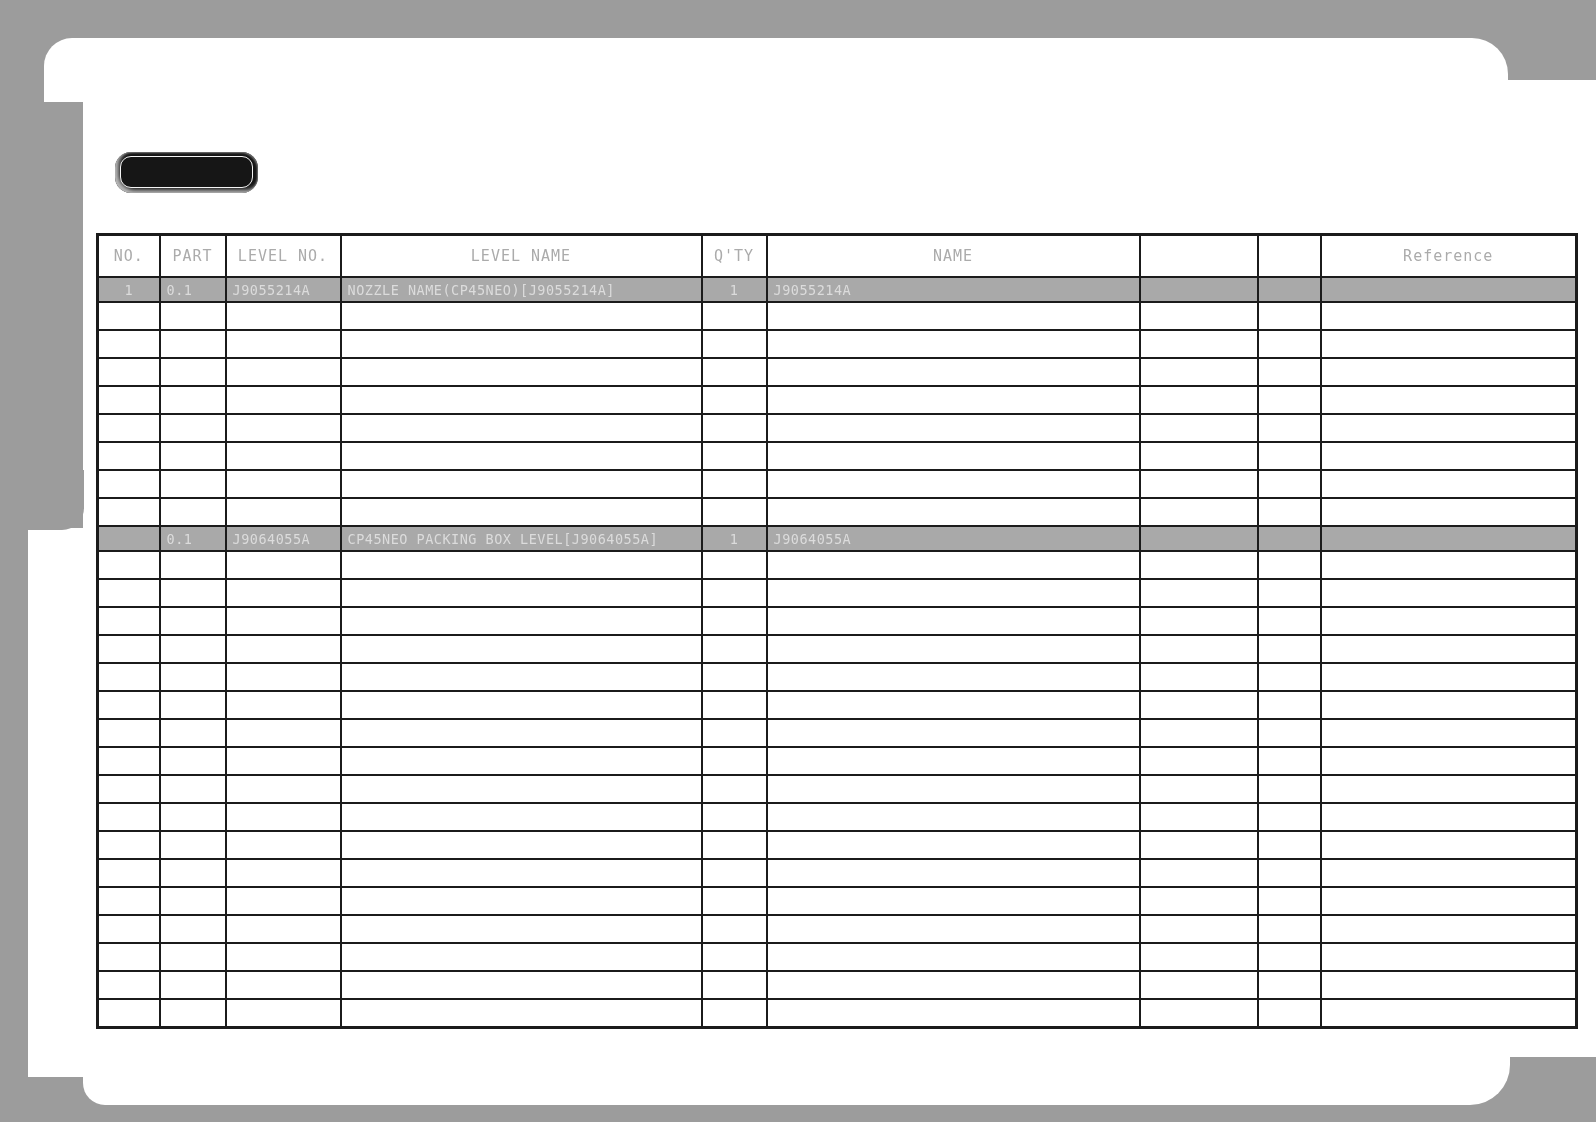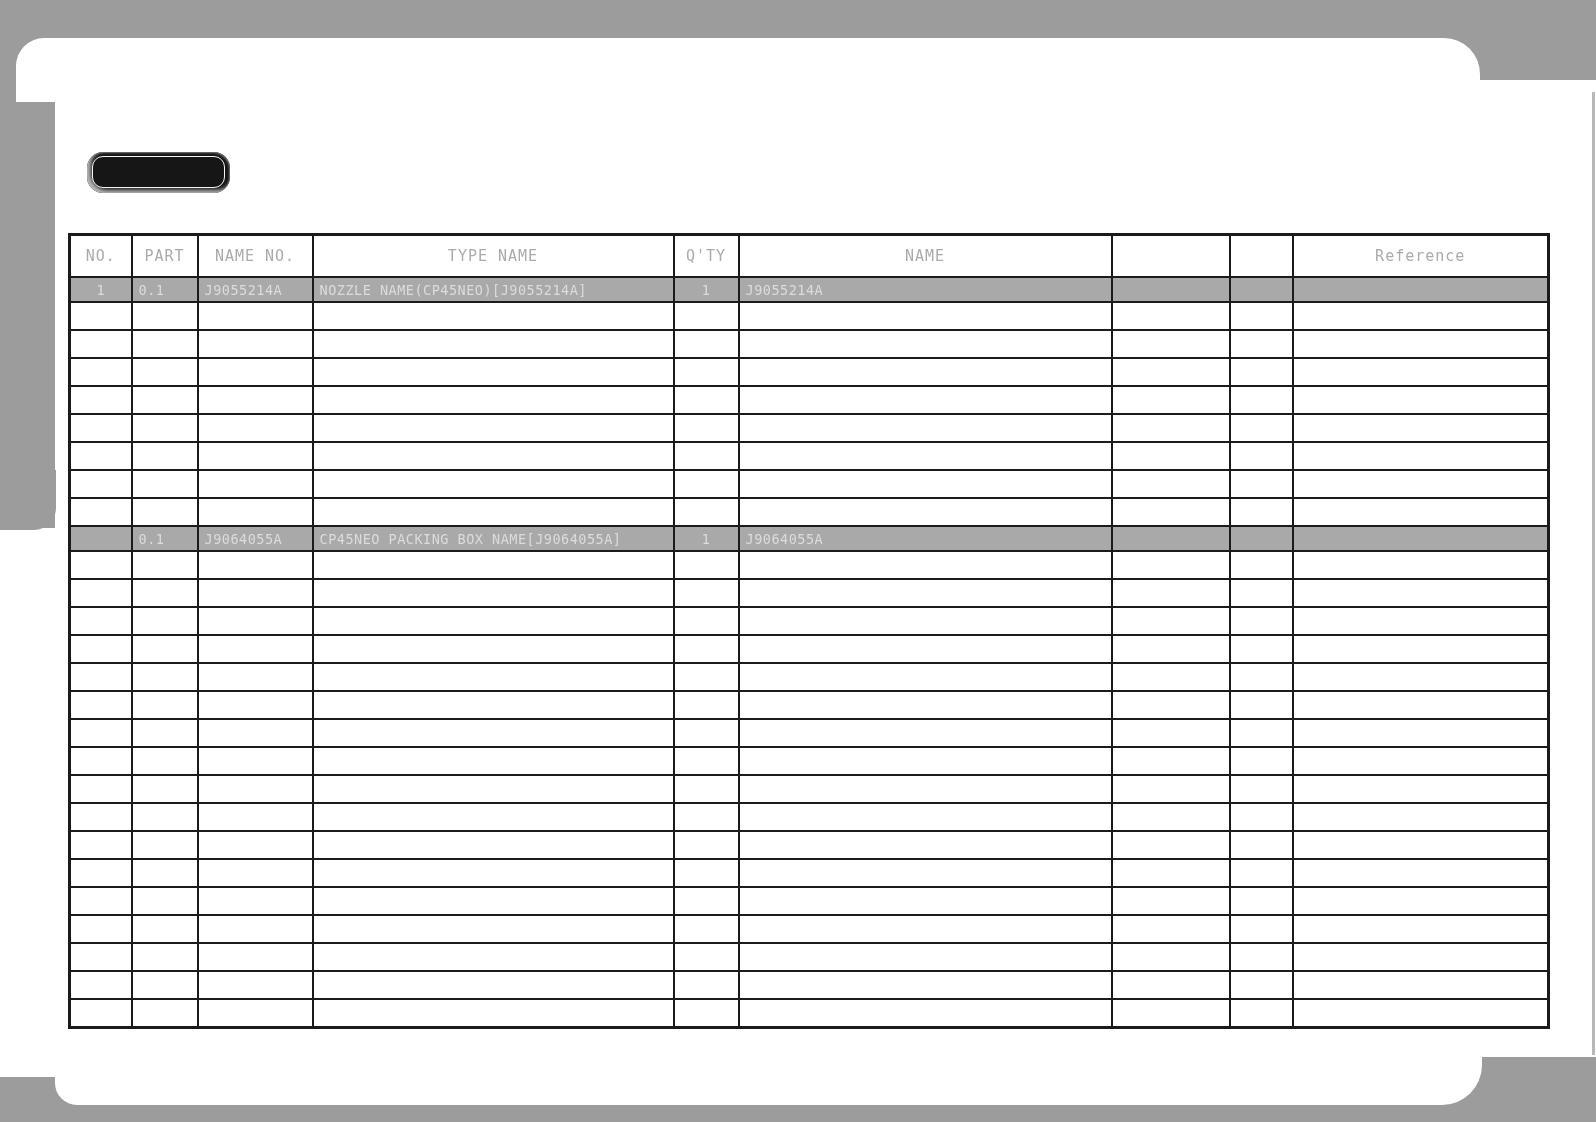--- a/index.html
+++ b/index.html
@@ -2,21 +2,21 @@
 <html><head>
 <meta charset="utf-8">
 <style>
   html,body{margin:0;padding:0;}
   body{
     width:1596px;height:1122px;
     background:#9c9c9c;
     font-family:"DejaVu Sans Mono","Liberation Mono",monospace;
     overflow:hidden;position:relative;
   }
-  .abs{position:absolute;}
+  .abs{position:absolute;margin-left:28px;}
 
   
   .page-top{left:16px;top:38px;width:1464px;height:64px;background:#fff;border-radius:28px 36px 0 0;}
   .page-main{left:55px;top:80px;width:1541px;height:977px;background:#fff;}
   .page-lowerleft{left:0;top:528px;width:100px;height:549px;background:#fff;}
   .page-bottom{left:55px;top:600px;width:1427px;height:505px;background:#fff;border-radius:0 0 40px 22px;}
   .strip-corner{left:0;top:470px;width:56px;height:60px;background:#9c9c9c;border-radius:0 0 22px 0;}
   .edge-shadow{left:1592px;top:92px;width:3px;height:963px;background:#7d7d7d;opacity:.55;}
 
   
@@ -74,22 +74,22 @@
         <col style="width: 65px;">
         <col style="width: 373px;">
         <col style="width: 118px;">
         <col style="width: 63px;">
         <col style="width: 256px;">
       </colgroup>
     <thead>
       <tr>
           <th>NO.</th>
           <th>PART</th>
-          <th>NAME NO.</th>
-          <th>TYPE NAME</th>
+          <th>LEVEL NO.</th>
+          <th>LEVEL NAME</th>
           <th>Q'TY</th>
           <th>NAME</th>
           <th></th>
           <th></th>
           <th>Reference</th>
         </tr>
     </thead>
     <tbody>
         <tr class="row-highlight" style="background: rgb(169, 169, 169);">
           <td class="c-center">1</td>
@@ -187,21 +187,21 @@
           <td class="c-center"></td>
           <td></td>
           <td></td>
           <td></td>
           <td></td>
         </tr>
         <tr class="row-highlight" style="background: rgb(169, 169, 169);">
           <td class="c-center"></td>
           <td>0.1</td>
           <td>J9064055A</td>
-          <td>CP45NEO PACKING BOX NAME[J9064055A]</td>
+          <td>CP45NEO PACKING BOX LEVEL[J9064055A]</td>
           <td class="c-center">1</td>
           <td>J9064055A</td>
           <td></td>
           <td></td>
           <td></td>
         </tr>
         <tr class="row-normal">
           <td class="c-center"></td>
           <td></td>
           <td></td>

